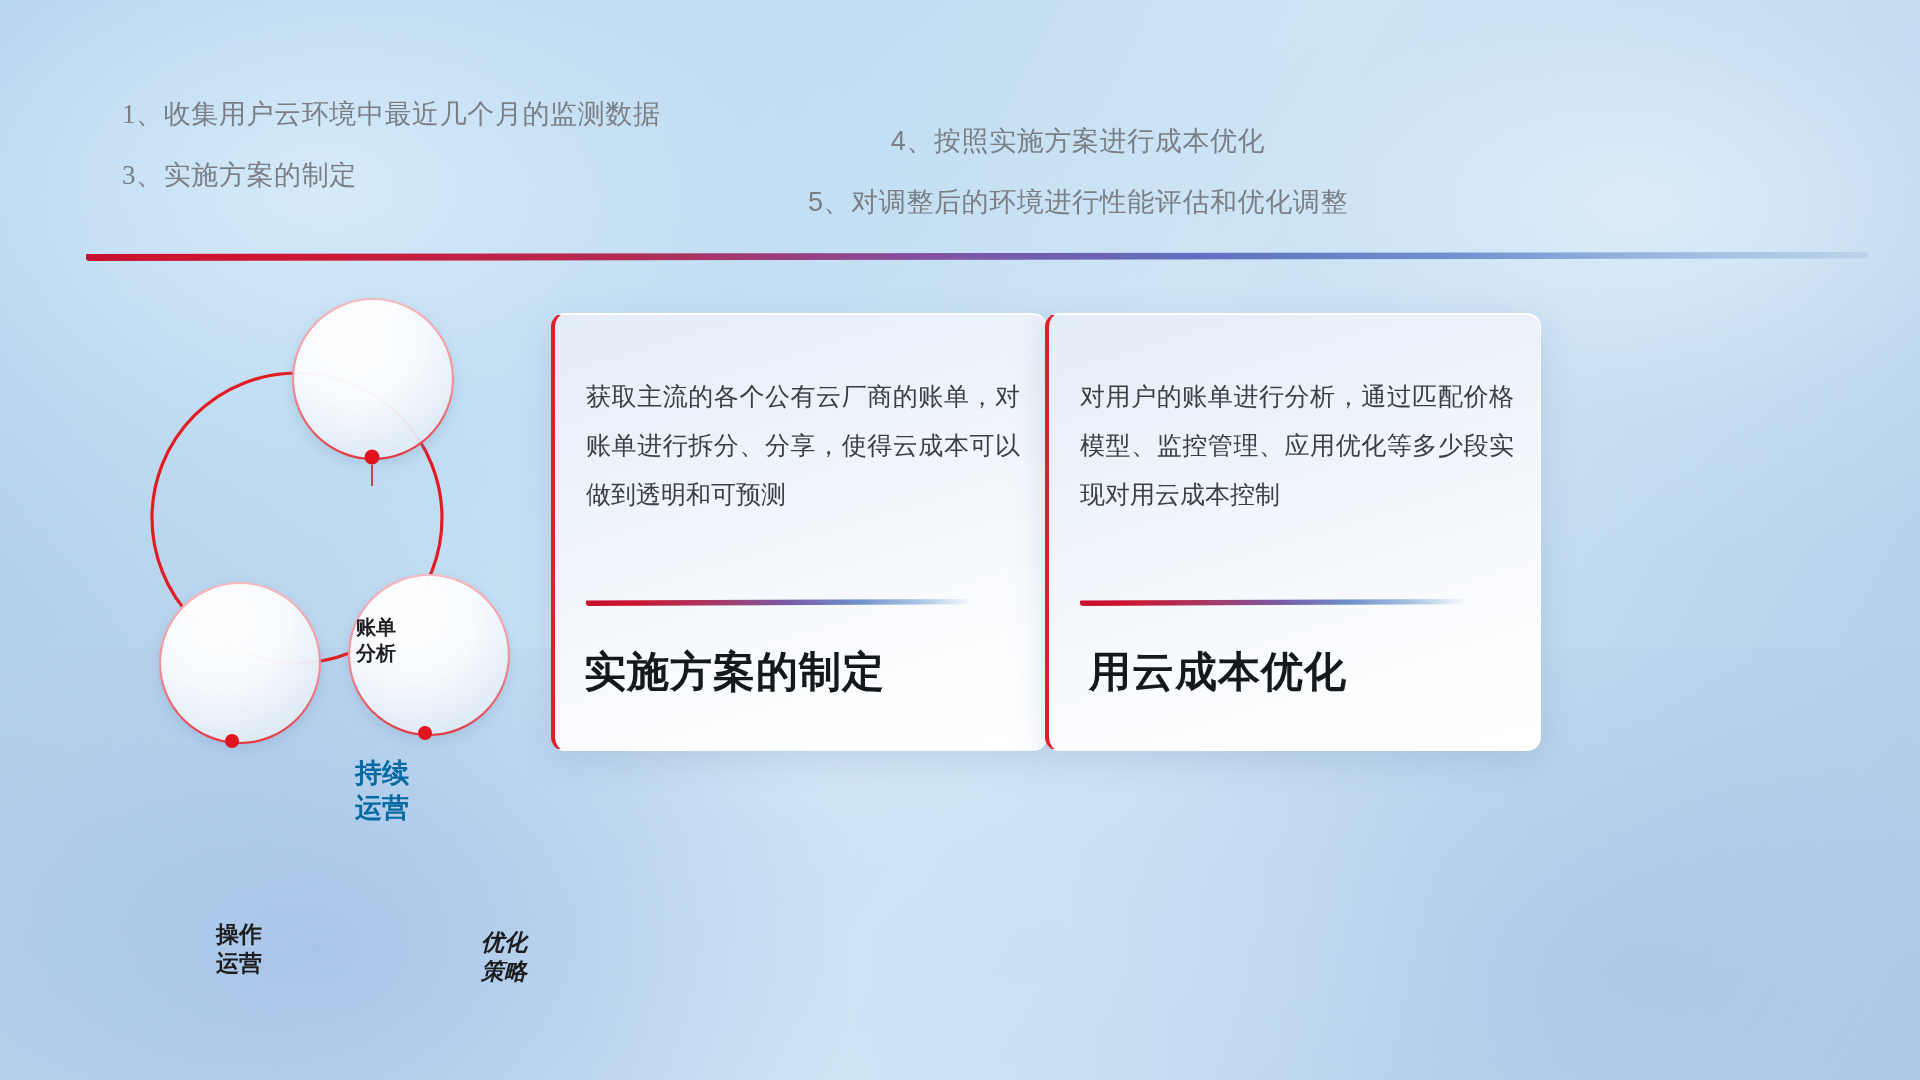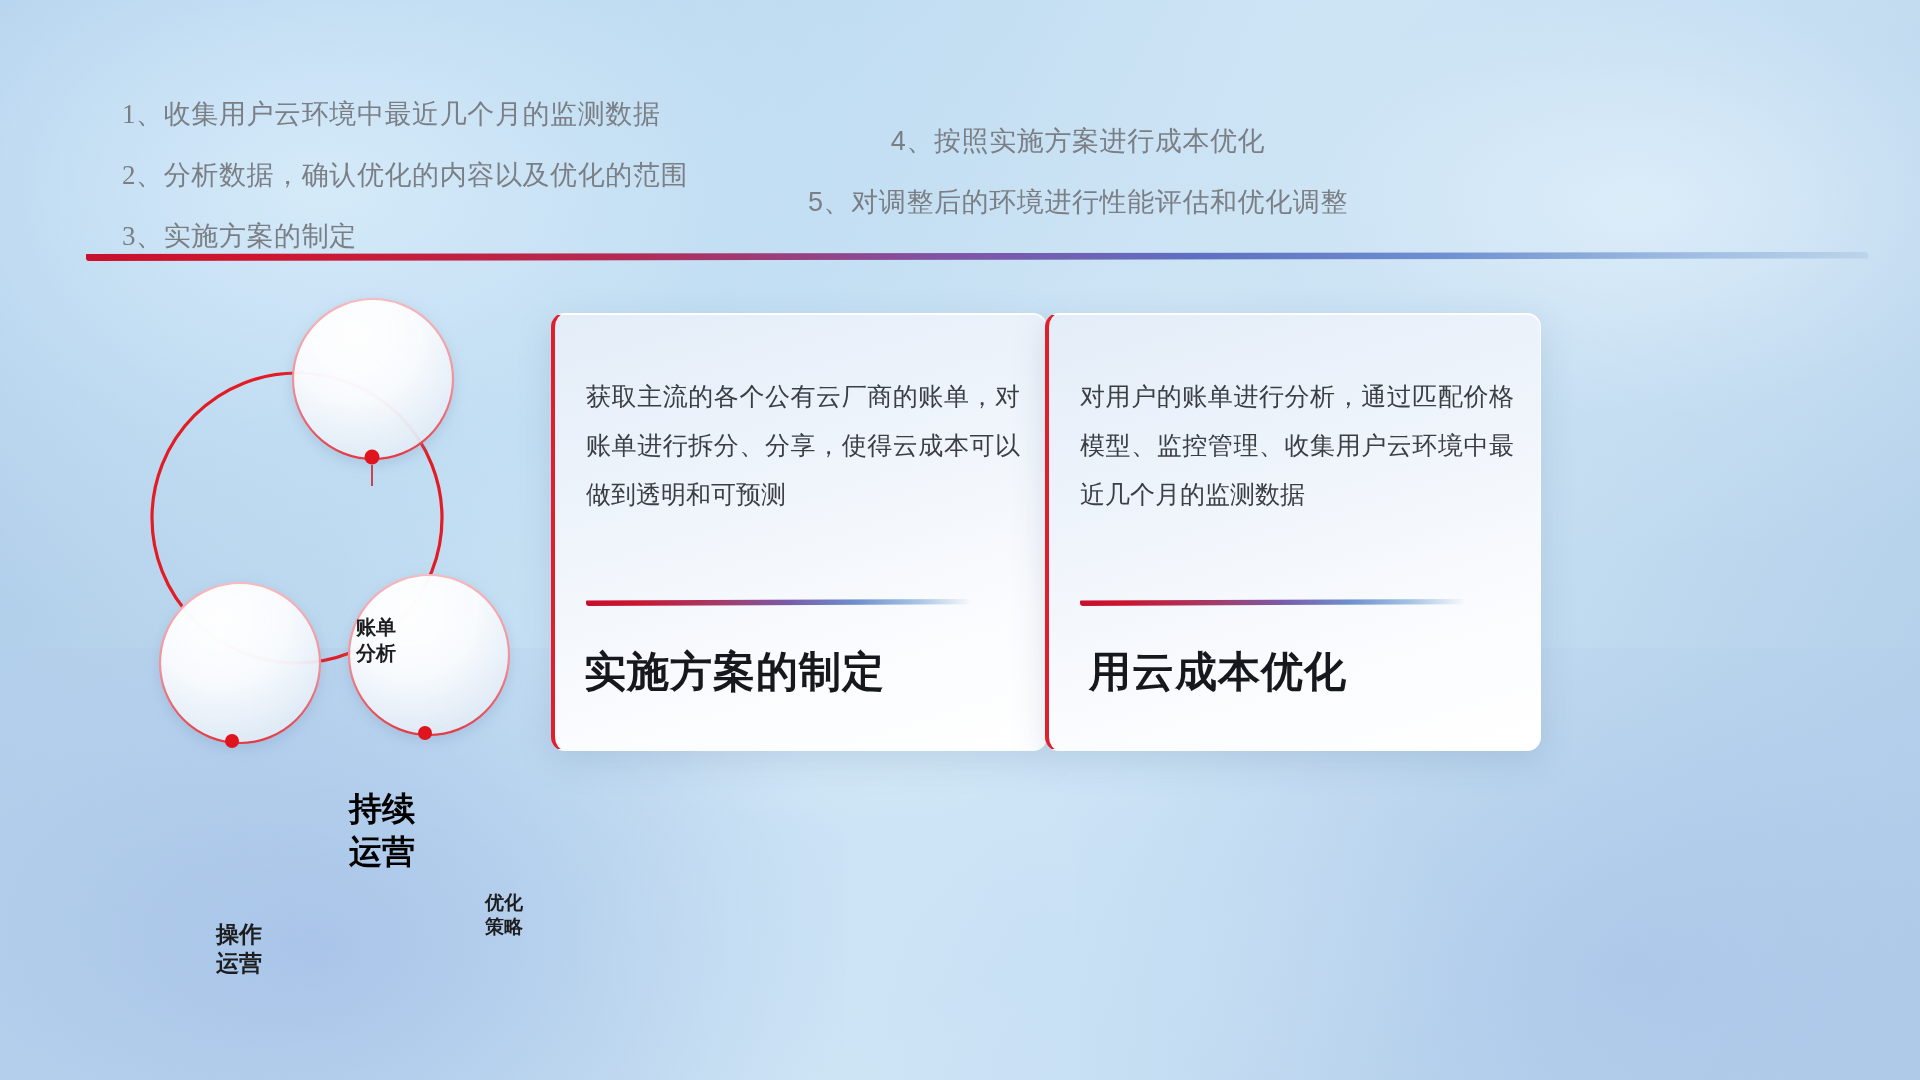--- a/index.html
+++ b/index.html
@@ -67,25 +67,25 @@
 
   
   #venn{ position:absolute; left:75px; top:283px; width:470px; height:490px; }
   #venn svg{ position:absolute; inset:0; }
   .vlabel{
     position:absolute; text-align:center; color:#1d1d1f;
     font-weight:700; line-height:1.28; white-space:pre-line;
   }
   #venn-label-top{ left:226px; top:333px; width:150px; font-size:20px;font-family:Liberation Mono, monospace; }
   #venn-label-center{
-    left:237px; top:505px; width:140px; font-size:33px;
-    color:#000000; line-height:1.3; font-weight:800;
+    left:237px; top:473px; width:140px; font-size:27px;
+    color:#0369a1; line-height:1.3; font-weight:800;
   }
   #venn-label-bl{ left:92px; top:637px; width:144px; font-size:23px; }
-  #venn-label-br{ left:355px; top:608px; width:148px; font-size:19px; }
+  #venn-label-br{ left:355px; top:645px; width:148px; font-size:23px;font-style:italic; }
 
   
   .card{
     position:absolute; top:313px; width:496px; height:438px;
     border-radius:14px;
     border:1px solid rgba(255,255,255,.85);
     border-left:4px solid #e01f2d;
     background:linear-gradient(163deg,#e3edf8 0%, #eaf1fa 22%, #f3f7fc 52%, #fbfcfe 76%, #ffffff 100%);
     box-shadow:0 10px 34px rgba(90,120,160,.20), inset 0 1px 0 rgba(255,255,255,.9);
     overflow:hidden;
@@ -119,21 +119,20 @@
   <div class="bg-g1"></div>
   <div class="bg-g2"></div>
   <div class="bg-g3"></div>
   <div class="bg-g4"></div>
   <div class="bg-g5"></div>
   <div class="bg-g6"></div>
 </div>
 
 <div class="steps" id="steps-left">
   <div class="row">1、收集用户云环境中最近几个月的监测数据</div>
-  <div class="row">2、分析数据，确认优化的内容以及优化的范围</div>
   <div class="row">3、实施方案的制定</div>
 </div>
 
 <div class="steps" id="steps-right">
   <div class="row">4、按照实施方案进行成本优化</div>
   <div class="row">5、对调整后的环境进行性能评估和优化调整</div>
 </div>
 
 <div id="main-rule">
   <div class="bar"></div>
@@ -183,16 +182,16 @@
 策略</div>
 </div>
 
 <div class="card" id="card-1">
   <div class="card-body">获取主流的各个公有云厂商的账单，对账单进行拆分、分享，使得云成本可以做到透明和可预测</div>
   <div class="card-rule"></div>
   <div class="card-title">实施方案的制定</div>
 </div>
 
 <div class="card" id="card-2">
-  <div class="card-body">对用户的账单进行分析，通过匹配价格模型、监控管理、收集用户云环境中最近几个月的监测数据</div>
+  <div class="card-body">对用户的账单进行分析，通过匹配价格模型、监控管理、应用优化等多少段实现对用云成本控制</div>
   <div class="card-rule"></div>
   <div class="card-title">用云成本优化</div>
 </div>
 
 </body></html>

